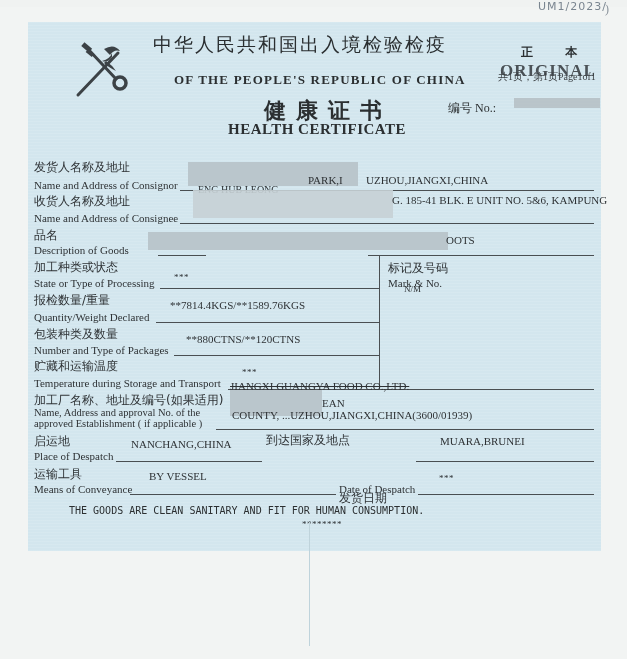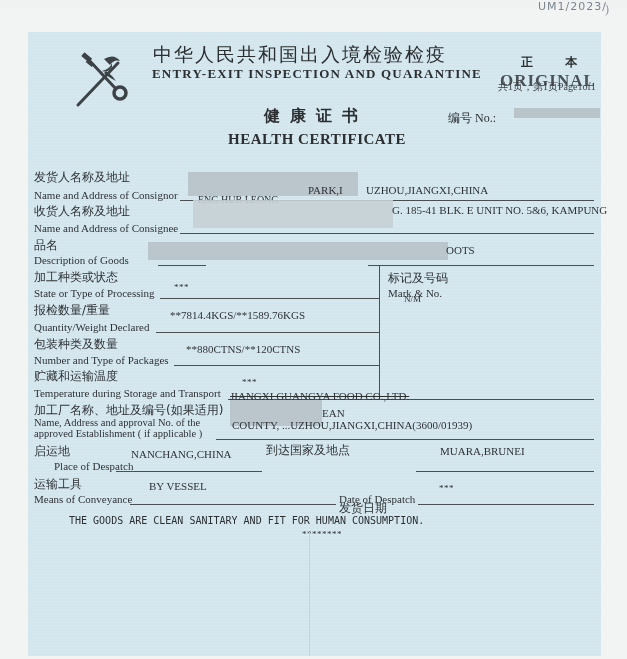--- a/index.html
+++ b/index.html
@@ -15,33 +15,33 @@
     background: #f0f2f1;
   }
   .handwritten {
     position: absolute; left: 538px; top: 0px; font-size: 11px;
     color: #7a8590; font-family: "DejaVu Sans", sans-serif; letter-spacing: 1px;
   }
   .handwritten-bracket {
     position: absolute; left: 605px; top: 2px; font-size: 12px; color: #8a939b;
   }
   .sheet {
-    position: absolute; left: 28px; top: 32px; width: 573px; height: 624px;
+    position: absolute; left: 28px; top: 22px; width: 573px; height: 529px;
     background: #d3e6ee;
     background-image: repeating-linear-gradient(0deg, rgba(255,255,255,0.10) 0px, rgba(255,255,255,0.10) 1px, rgba(0,0,0,0) 1px, rgba(0,0,0,0) 3px);
   }
   .abs { position: absolute; white-space: nowrap; }
   .logo { left: 38px; top: 17px; width: 70px; height: 60px; }
   .cn-title { left: 125px; top: 10px; font-size: 19px; letter-spacing: 2px; color: #2a2e30; font-family: "DejaVu Sans", sans-serif; }
   .en-title1 { left: 124px; top: 34px; font-size: 13px; font-weight: bold; letter-spacing: 1.2px; }
   .en-title2 { left: 146px; top: 50px; font-size: 13px; font-weight: bold; letter-spacing: 1.2px; }
   .zheng-ben { left: 493px; top: 22px; font-size: 12px; letter-spacing: 14px; font-weight: bold; font-family: "DejaVu Sans", sans-serif; }
   .original { left: 472px; top: 39px; font-size: 17px; font-weight: bold; letter-spacing: 1px; color: #4b5257; }
   .page-info { left: 470px; top: 48px; font-size: 10px; color: #3a3f42; }
-  .cert-cn { left: 236px; top: 74px; font-size: 16px; font-weight: bold; letter-spacing: 10px; font-family: "DejaVu Sans", sans-serif; }
+  .cert-cn { left: 236px; top: 74px; font-size: 22px; font-weight: bold; letter-spacing: 10px; font-family: "DejaVu Sans", sans-serif; }
   .cert-en { left: 200px; top: 99px; font-size: 15px; font-weight: bold; letter-spacing: 0.5px; }
   .cert-no-label { left: 420px; top: 78px; font-size: 12px; }
   .cert-no-value { left: 486px; top: 76px; width: 86px; height: 10px; background: #b3bcc1; opacity: 0.8; }
   .lbl-cn { font-size: 12px; font-family: "DejaVu Sans", sans-serif; color: #2e3235; }
   .lbl-en { font-size: 11px; color: #2e3235; }
   .val { font-size: 11px; color: #2e3235; font-family: "Liberation Serif", serif; }
   .mono { font-family: "DejaVu Sans Mono", monospace; font-size: 10px; }
   .line { position: absolute; height: 1px; background: #4a4f52; }
   .vline { position: absolute; width: 1px; background: #4a4f52; }
   .redact { position: absolute; background: #b7c2c8; opacity: 0.9; }
@@ -64,21 +64,21 @@
     </g>
     <circle cx="54" cy="44" r="6" fill="none" stroke="#3c4246" stroke-width="3.5"></circle>
     <rect x="16" y="6" width="10" height="5" fill="#3c4246" transform="rotate(40 21 8)"></rect>
     <rect x="20" y="12" width="8" height="4" fill="#3c4246" transform="rotate(40 24 14)"></rect>
     <path d="M38 10 q10 -6 16 2 q-6 -2 -10 4 z" fill="#3c4246"></path>
     <path d="M46 18 q-4 6 -10 4 q8 -2 10 -8 z" fill="#3c4246"></path>
     <path d="M40 22 q6 4 10 10 q-8 -4 -12 -8 z" fill="#3c4246"></path>
   </svg>
 
   <div class="abs cn-title">中华人民共和国出入境检验检疫</div>
-  <div class="abs en-title1">ENTRY-EXIT INSPECTION AND QUARANTINE</div>
+  <div class="abs en-title2">OF THE PEOPLE'S REPUBLIC OF CHINA</div>
 
   <div class="abs zheng-ben">正 本</div>
   <div class="abs original">ORIGINAL</div>
   <div class="abs page-info">共1页，第1页Page1of1</div>
 
   <div class="abs cert-cn">健康证书</div>
   <div class="abs cert-en">HEALTH CERTIFICATE</div>
   <div class="abs cert-no-label">编号 No.:</div>
   <div class="abs cert-no-value"></div>
 
@@ -132,21 +132,21 @@
   <div class="abs val" style="left:202px; top:358px; text-decoration:line-through;">JIANGXI GUANGYA FOOD CO.,LTD.</div>
   <div class="abs lbl-cn" style="left:6px; top:370px;">加工厂名称、地址及编号(如果适用)</div>
   <div class="abs lbl-en" style="left:6px; top:385px; font-size:10.5px;">Name, Address and approval No. of the</div>
   <div class="abs lbl-en" style="left:6px; top:396px; font-size:10.5px;">approved Establishment ( if applicable )</div>
   <div class="redact" style="left:202px; top:368px; width:92px; height:26px;"></div>
   <div class="abs val" style="left:294px; top:375px;">EAN</div>
   <div class="abs val" style="left:204px; top:387px;">COUNTY, ...UZHOU,JIANGXI,CHINA(3600/01939)</div>
   <div class="line" style="left:188px; top:407px; width:378px;"></div>
 
   <div class="abs lbl-cn" style="left:6px; top:411px;">启运地</div>
-  <div class="abs lbl-en" style="left:6px; top:428px;margin-left:20px;">Place of Despatch</div>
+  <div class="abs lbl-en" style="left:6px; top:428px;">Place of Despatch</div>
   <div class="line" style="left:88px; top:439px; width:146px;"></div>
   <div class="abs val" style="left:103px; top:416px;">NANCHANG,CHINA</div>
 
   <div class="abs lbl-cn" style="left:238px; top:410px;">到达国家及地点</div>
   <div class="line" style="left:388px; top:439px; width:178px;"></div>
   <div class="abs val" style="left:412px; top:413px;">MUARA,BRUNEI</div>
 
   <div class="abs lbl-cn" style="left:6px; top:444px;">运输工具</div>
   <div class="abs lbl-en" style="left:6px; top:461px;">Means of Conveyance</div>
   <div class="line" style="left:102px; top:472px; width:206px;"></div>

